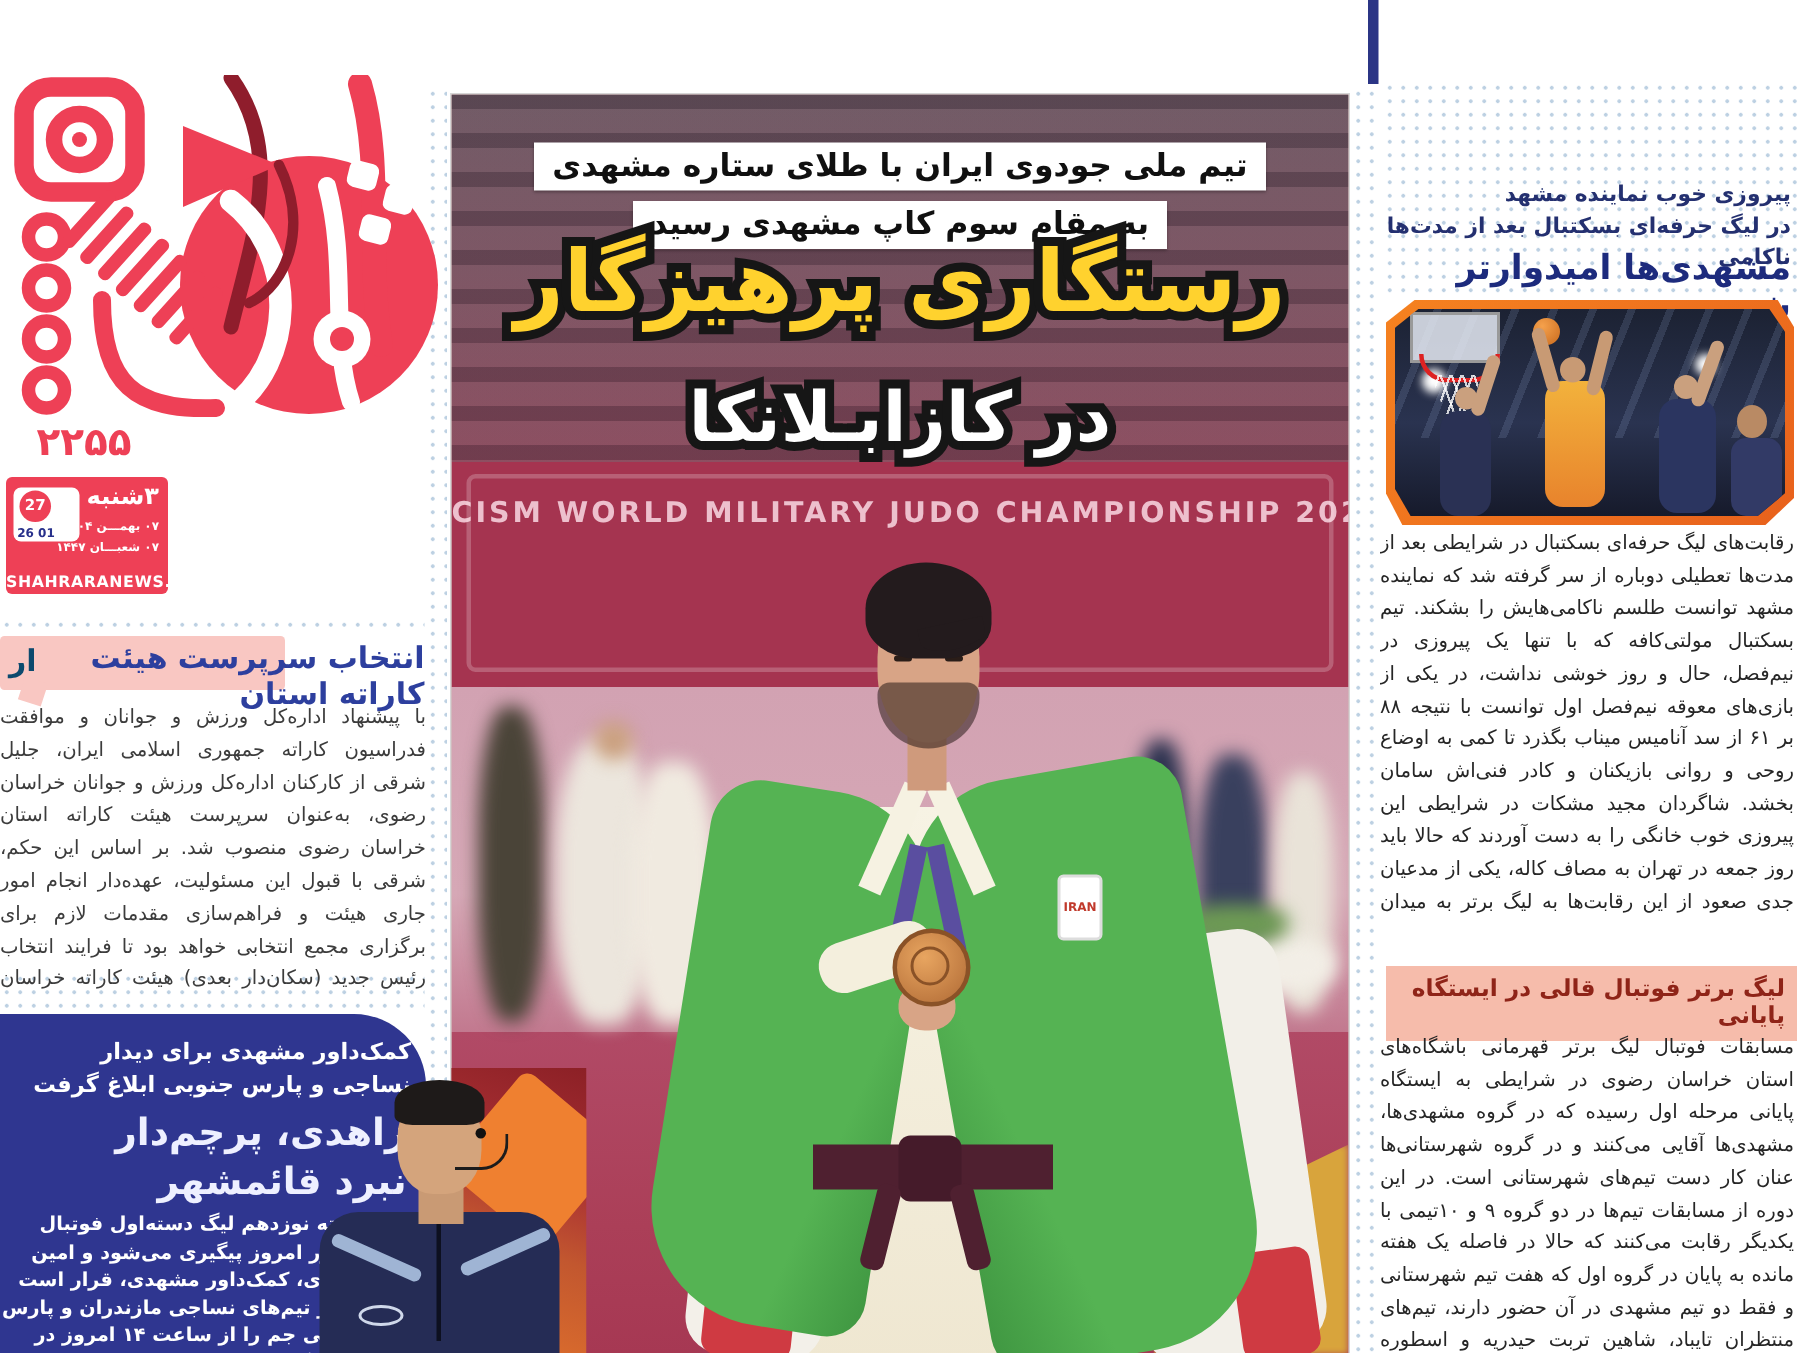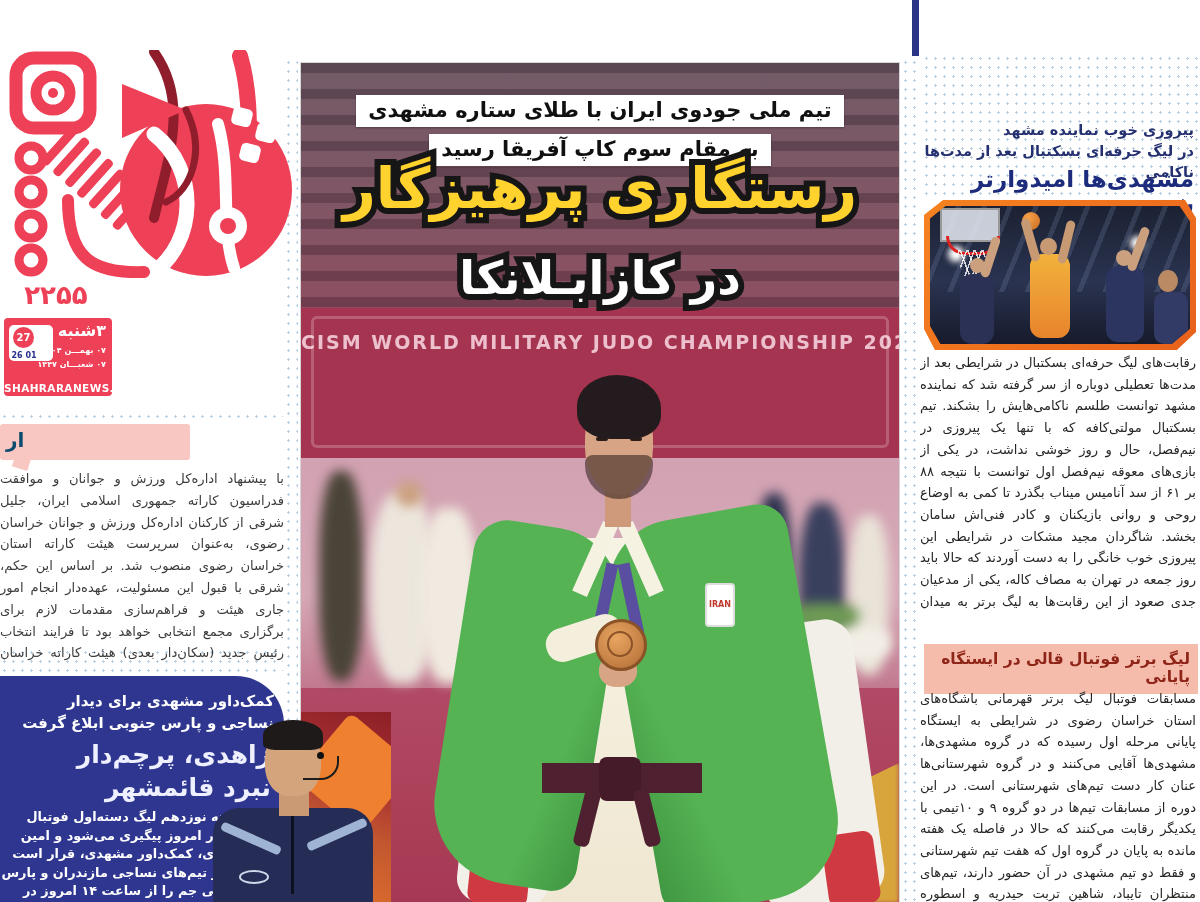--- a/index.html
+++ b/index.html
@@ -173,20 +173,21 @@
       <div class="c26">26 01</div>
     </div>
     <div class="drow" style="top:28px;">۰۷ بهمـــن ۱۴۰۴</div>
     <div class="drow" style="top:42px;">۰۷ شعبـــان ۱۴۴۷</div>
     <div class="site">SHAHRARANEWS.IR</div>
   </div>
 
   <div class="karate-bubble">
     <span class="tag">ار</span>
   </div>
+  <h2 class="karate-headline" style="margin:0;">انتخاب سرپرست هیئت کاراته استان</h2>
   <p class="karate-body" style="margin:0;">با پیشنهاد اداره‌کل ورزش و جوانان و موافقت فدراسیون کاراته جمهوری اسلامی ایران، جلیل شرقی از کارکنان اداره‌کل ورزش و جوانان خراسان رضوی، به‌عنوان سرپرست هیئت کاراته استان خراسان رضوی منصوب شد. بر اساس این حکم، شرقی با قبول این مسئولیت، عهده‌دار انجام امور جاری هیئت و فراهم‌سازی مقدمات لازم برای برگزاری مجمع انتخابی خواهد بود تا فرایند انتخاب رئیس جدید (سکان‌دار بعدی) هیئت کاراته خراسان رضوی در چارچوب مقررات و در زمان مقرر انجام بپذیرد. هادی امیری، رئیس اسبق این هیئت، تا ۲۸ فروردین سال آینده می‌توانست بر این مسند بماند، اما با نظر اداره‌کل در فاصله دو ماه تا پایان دوران ریاستش کنار گذاشته شد تا سرپرست، شرایط برگزاری انتخابات را فراهم کند.</p>
 
   <div class="refbox">
     <div class="kick">
       <span style="display:block;">کمک‌داور مشهدی برای دیدار</span>
       <span style="display:block;">نساجی و پارس جنوبی ابلاغ گرفت</span>
     </div>
     <div class="head">
       <span style="display:block;">زاهدی، پرچم‌دار</span>
       <span style="display:block;">نبرد قائمشهر</span>
@@ -256,21 +257,21 @@
       <div class="shape" style="left:268px;top:392px;width:68px;height:44px;background:rgba(42,28,24,.55);border-radius:8px 8px 34px 34px;"></div>
       <div class="shape" style="left:279px;top:374px;width:12px;height:4px;background:#2a1d18;border-radius:2px;"></div>
       <div class="shape" style="left:313px;top:374px;width:12px;height:4px;background:#2a1d18;border-radius:2px;"></div>
       <div class="shape" style="left:260px;top:312px;width:84px;height:64px;background:#231b1d;border-radius:48% 52% 36% 40%;"></div>
       <div class="shape" style="left:296px;top:352px;width:44px;height:18px;background:#231b1d;border-radius:0 0 50% 50%;transform:rotate(-12deg);"></div>
       <div class="shape" style="left:388px;top:520px;width:26px;height:40px;background:#fff;border:2px solid #ddd;border-radius:4px;font-size:8px;font-weight:bold;color:#c0392b;text-align:center;line-height:40px;">IRAN</div>
     </div>
 
     <div class="lead-kicker">
       <div class="kbox">تیم ملی جودوی ایران با طلای ستاره مشهدی</div>
-      <div class="kbox">به مقام سوم کاپ آفریقا رسید</div>
+      <div class="kbox">به مقام سوم کاپ مشهدی رسید</div>
     </div>
     <div class="outl hl-yellow">
       <span class="under">رستگاری پرهیزگار</span>
       <span class="over">رستگاری پرهیزگار</span>
     </div>
     <div class="outl hl-white">
       <span class="under">در کازابـلانکا</span>
       <span class="over">در کازابـلانکا</span>
     </div>
   </div>

